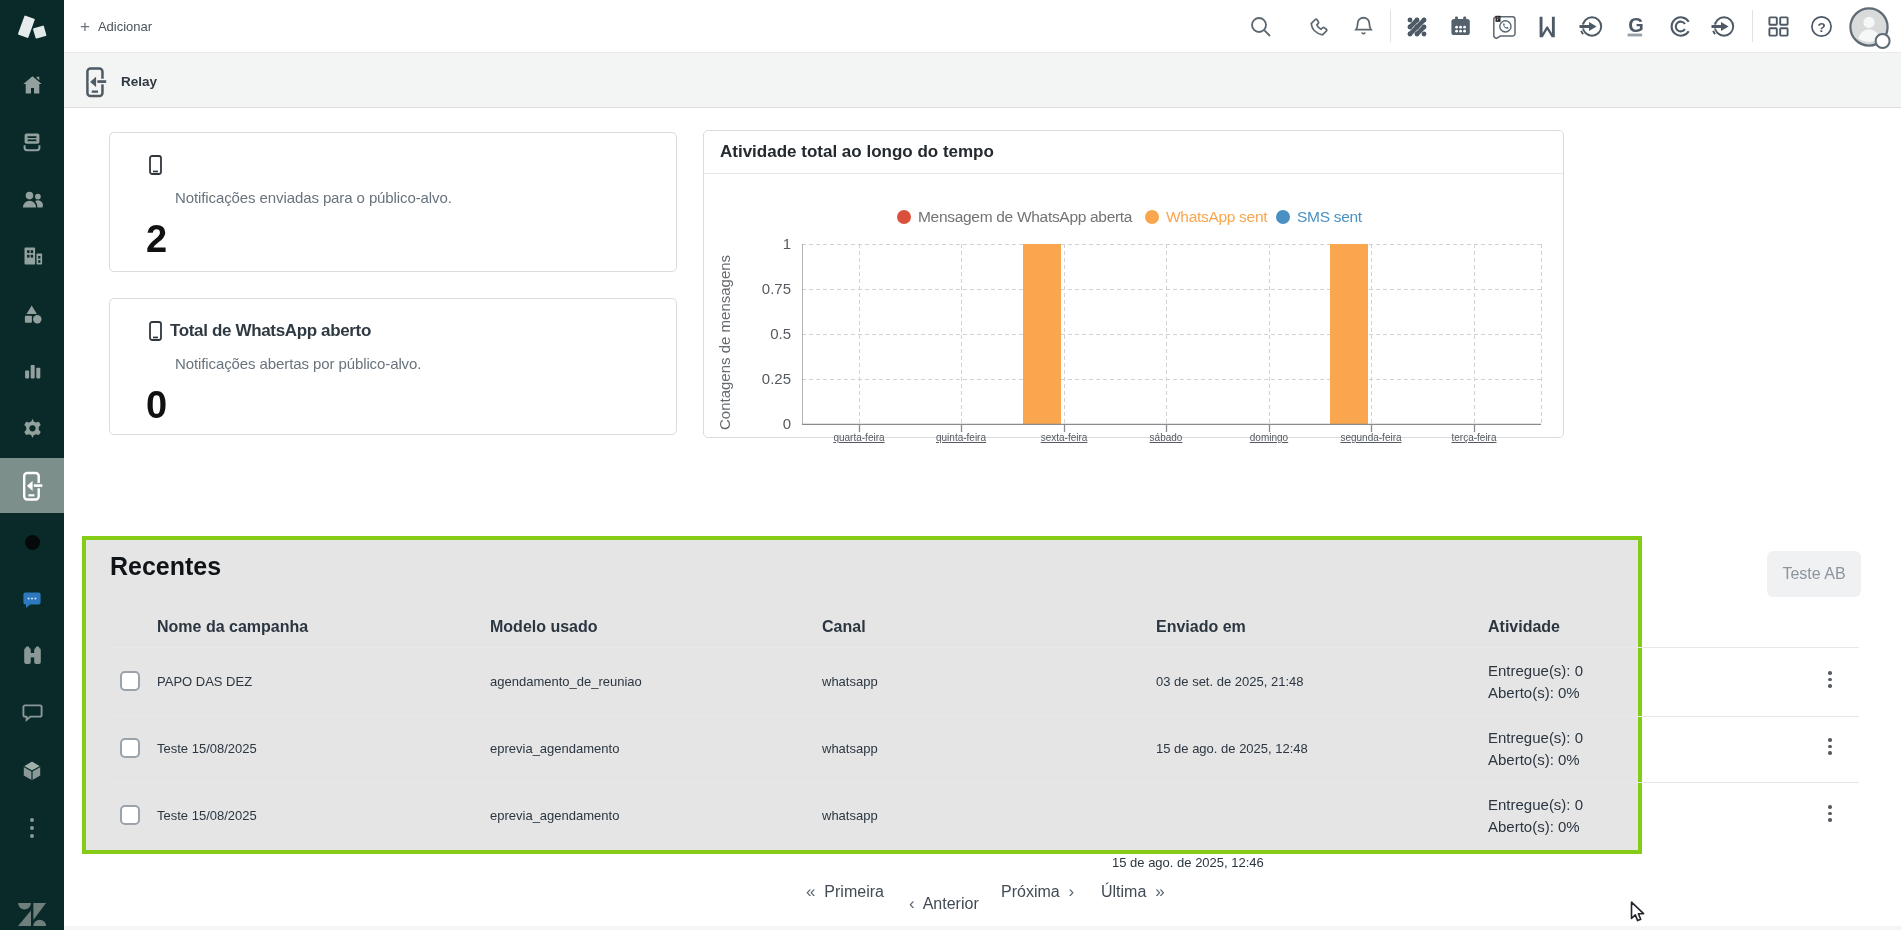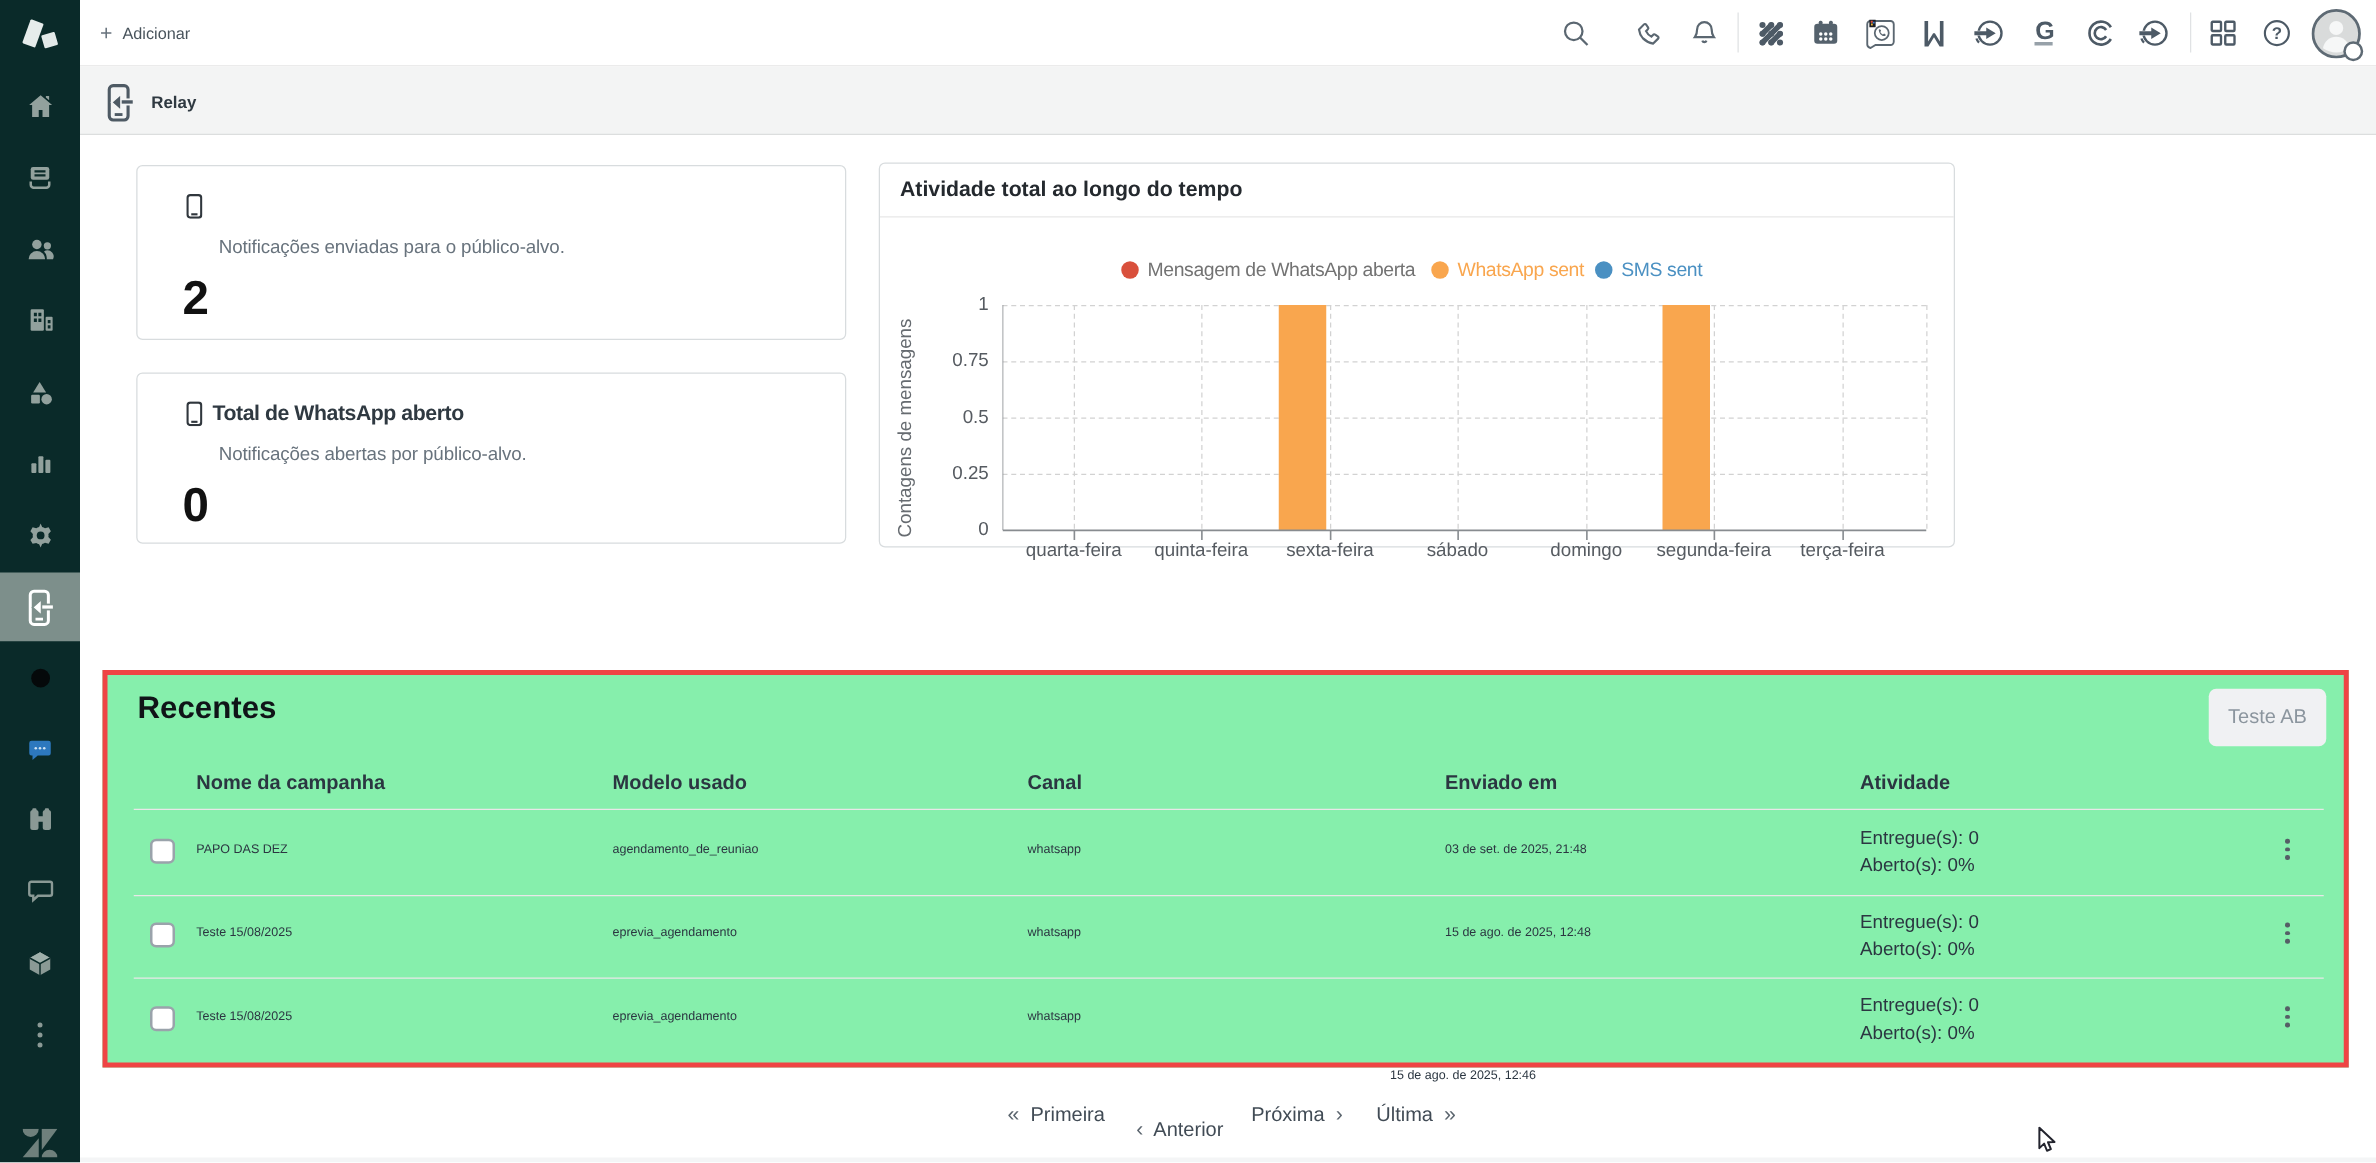--- a/index.html
+++ b/index.html
@@ -31,29 +31,29 @@
 .cardnum { position:absolute; left:36px; top:85px; font-size:38px; font-weight:bold; color:#111; }
 .phoneico { position:absolute; left:39px; top:22px; }
 
 
 #chart { left:703px; top:130px; width:861px; height:308px; }
 #charttitle { position:absolute; left:16px; top:11px; font-size:17px; font-weight:bold; color:#24292e; }
 #chartsep { position:absolute; left:0; top:42px; width:859px; height:1px; background:#e7e7e7; }
 .leg { position:absolute; top:77px; font-size:15.5px; letter-spacing:-0.3px; }
 .dot { display:inline-block; width:14px; height:14px; border-radius:50%; vertical-align:-2px; margin-right:7px; }
 .ylab { position:absolute; font-size:15px; color:#565b61; text-align:right; width:40px; }
-.xlab { position:absolute; font-size:15px; color:#565b61; text-align:center; width:120px; }
+.xlab { position:absolute; font-size:10px; color:#565b61; text-align:center; width:120px;text-decoration:underline; }
 #ytitle { position:absolute; left:12px; top:299px; font-size:15px; color:#666b70; transform:rotate(-90deg); transform-origin:left top; white-space:nowrap; }
 
 
-#recentes { position:absolute; left:82px; top:536px; width:1797px; height:318px; border:4px solid #ef4444; background:#86efac; }
+#recentes { position:absolute; left:82px; top:536px; width:1560px; height:318px; border:4px solid #84cc16; background:#e5e5e5; }
 #rectitle { position:absolute; left:24px; top:12px; font-size:25px; font-weight:bold; color:#101418; }
 #testeab { position:absolute; left:1681px; top:11px; width:94px; height:46px; background:#f0f1f3; border-radius:6px; color:#8b959e; font-size:16px; display:flex; align-items:center; justify-content:center; }
 .th { position:absolute; font-size:16px; font-weight:bold; color:#2b3641; }
-.td { position:absolute; font-size:10px; color:#2b3641; }
+.td { position:absolute; font-size:13px; color:#2b3641; }
 .rline { position:absolute; left:21px; width:1752px; height:1px; background:#e8e8e8; }
 .cb { position:absolute; left:34px; width:20px; height:20px; border:2px solid #9aa3ab; border-radius:5px; background:#fff; }
 .act { position:absolute; font-size:15px; color:#2b3641; line-height:22px; }
 .kebab { position:absolute; left:1741px; width:6px; display:flex; flex-direction:column; gap:3px; align-items:center; }
 .kebab i { width:3.5px; height:3.5px; border-radius:50%; background:#555e66; }
 
 
 #pager { position:absolute; left:64px; top:882px; width:1837px; font-size:16px; color:#414b55; }
 #pager > span { position:absolute; top:0; white-space:nowrap; }
 .pgarrow { color:#5b656e; font-size:17px; }

